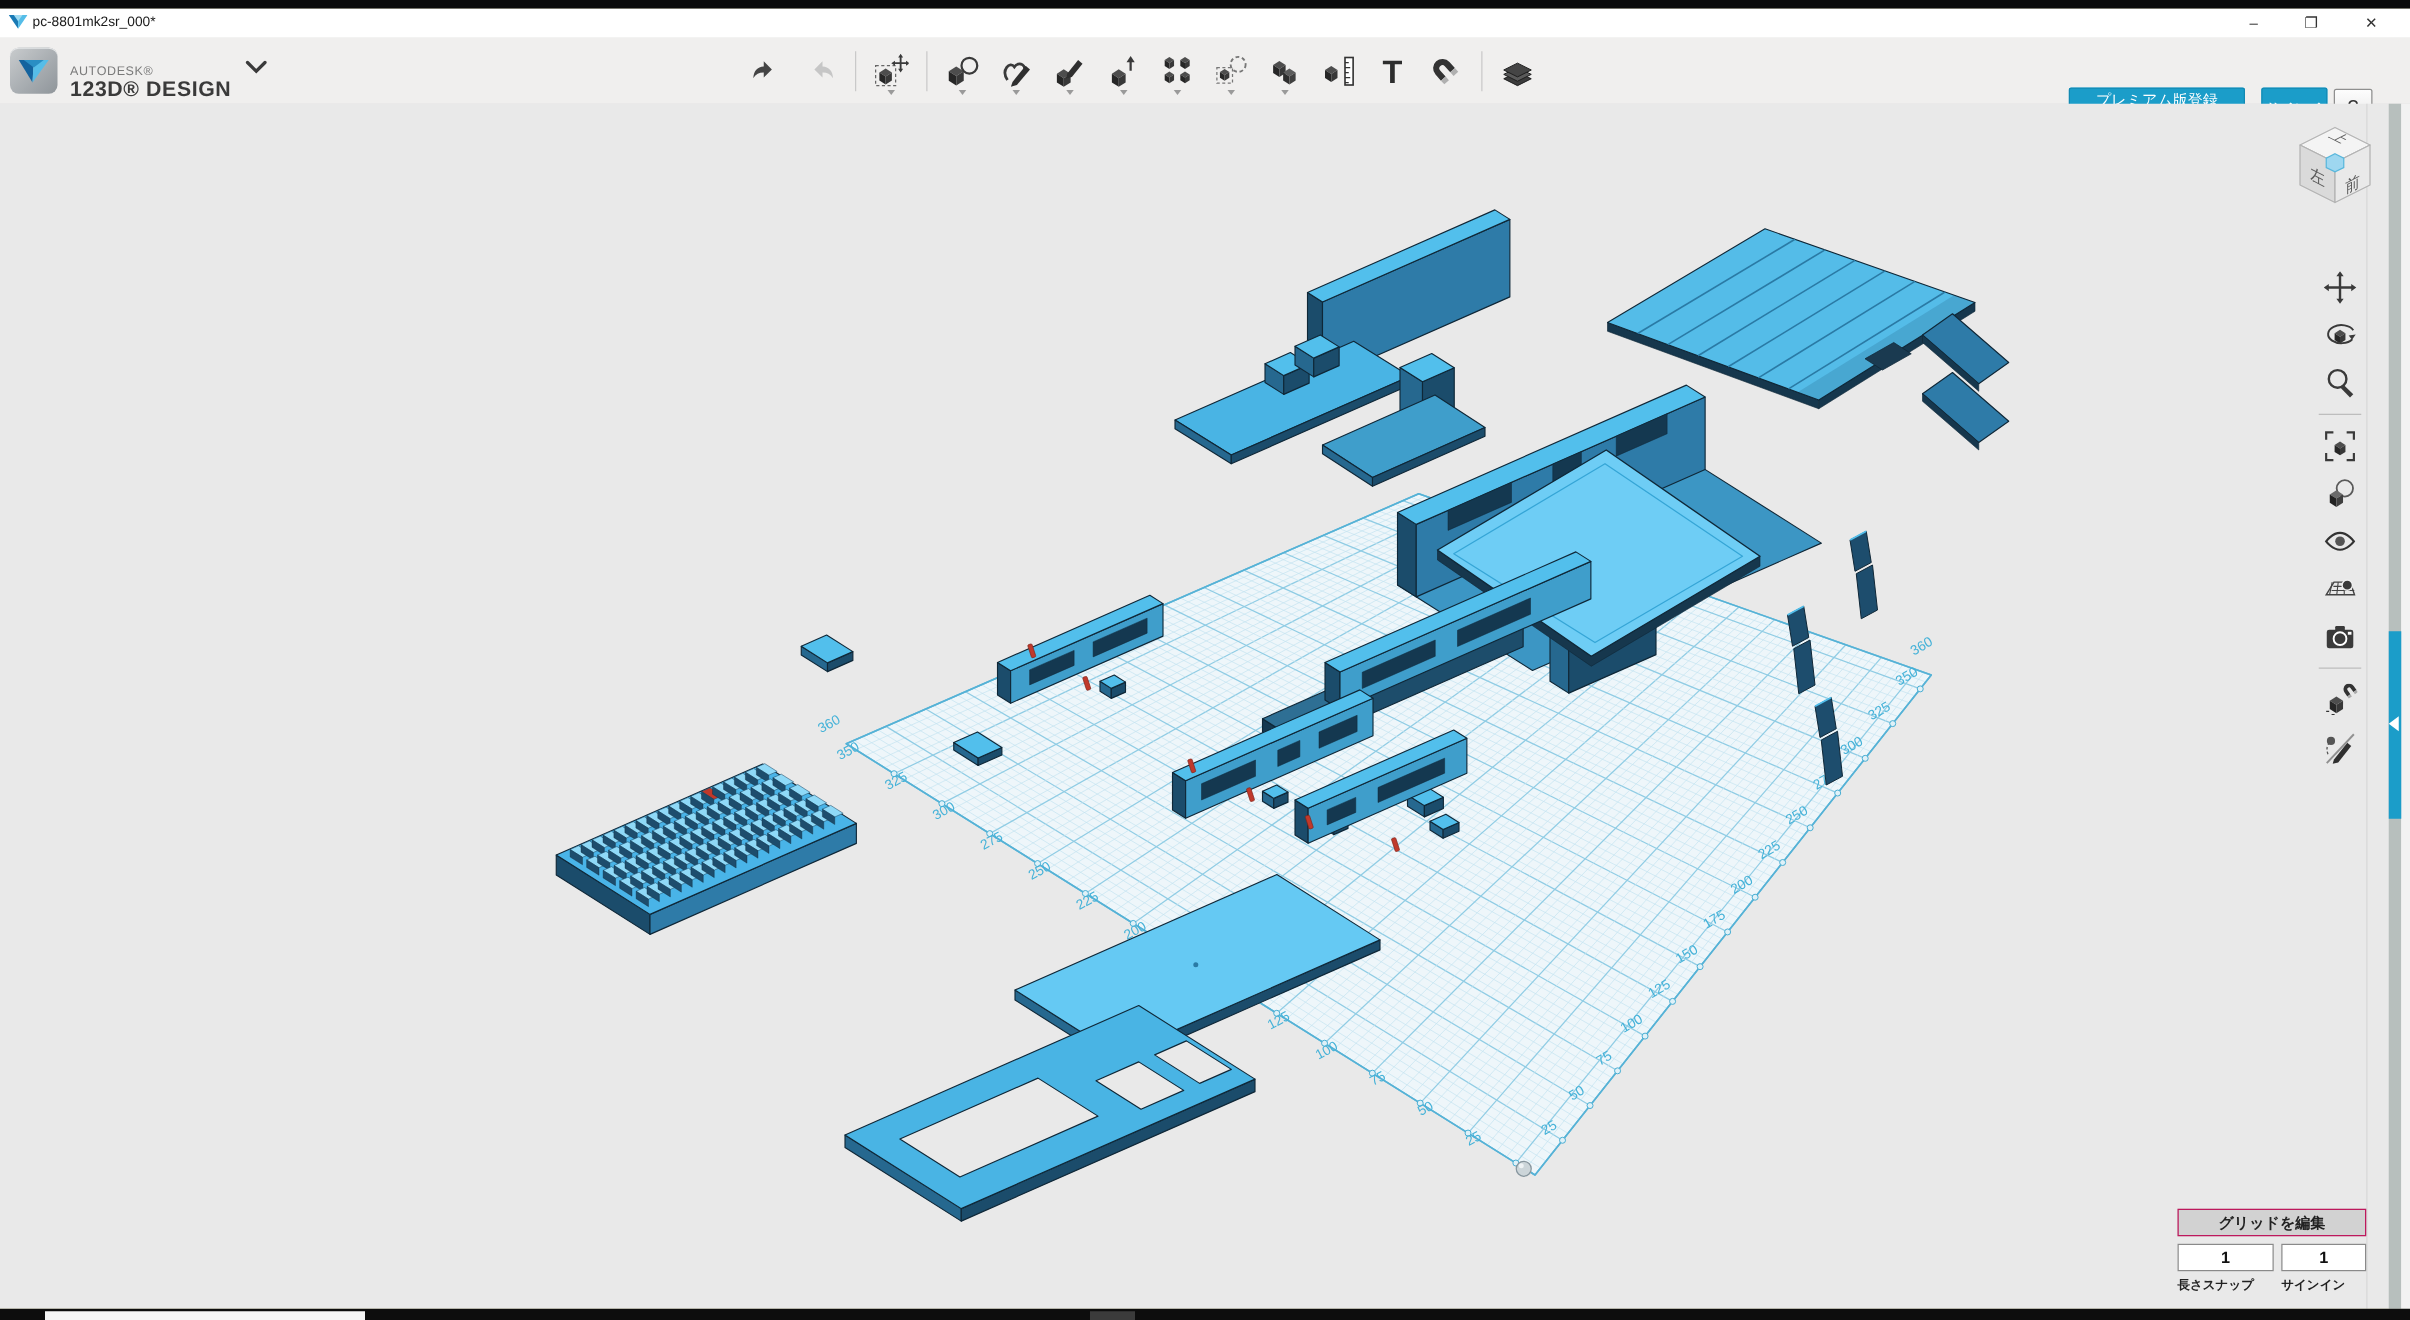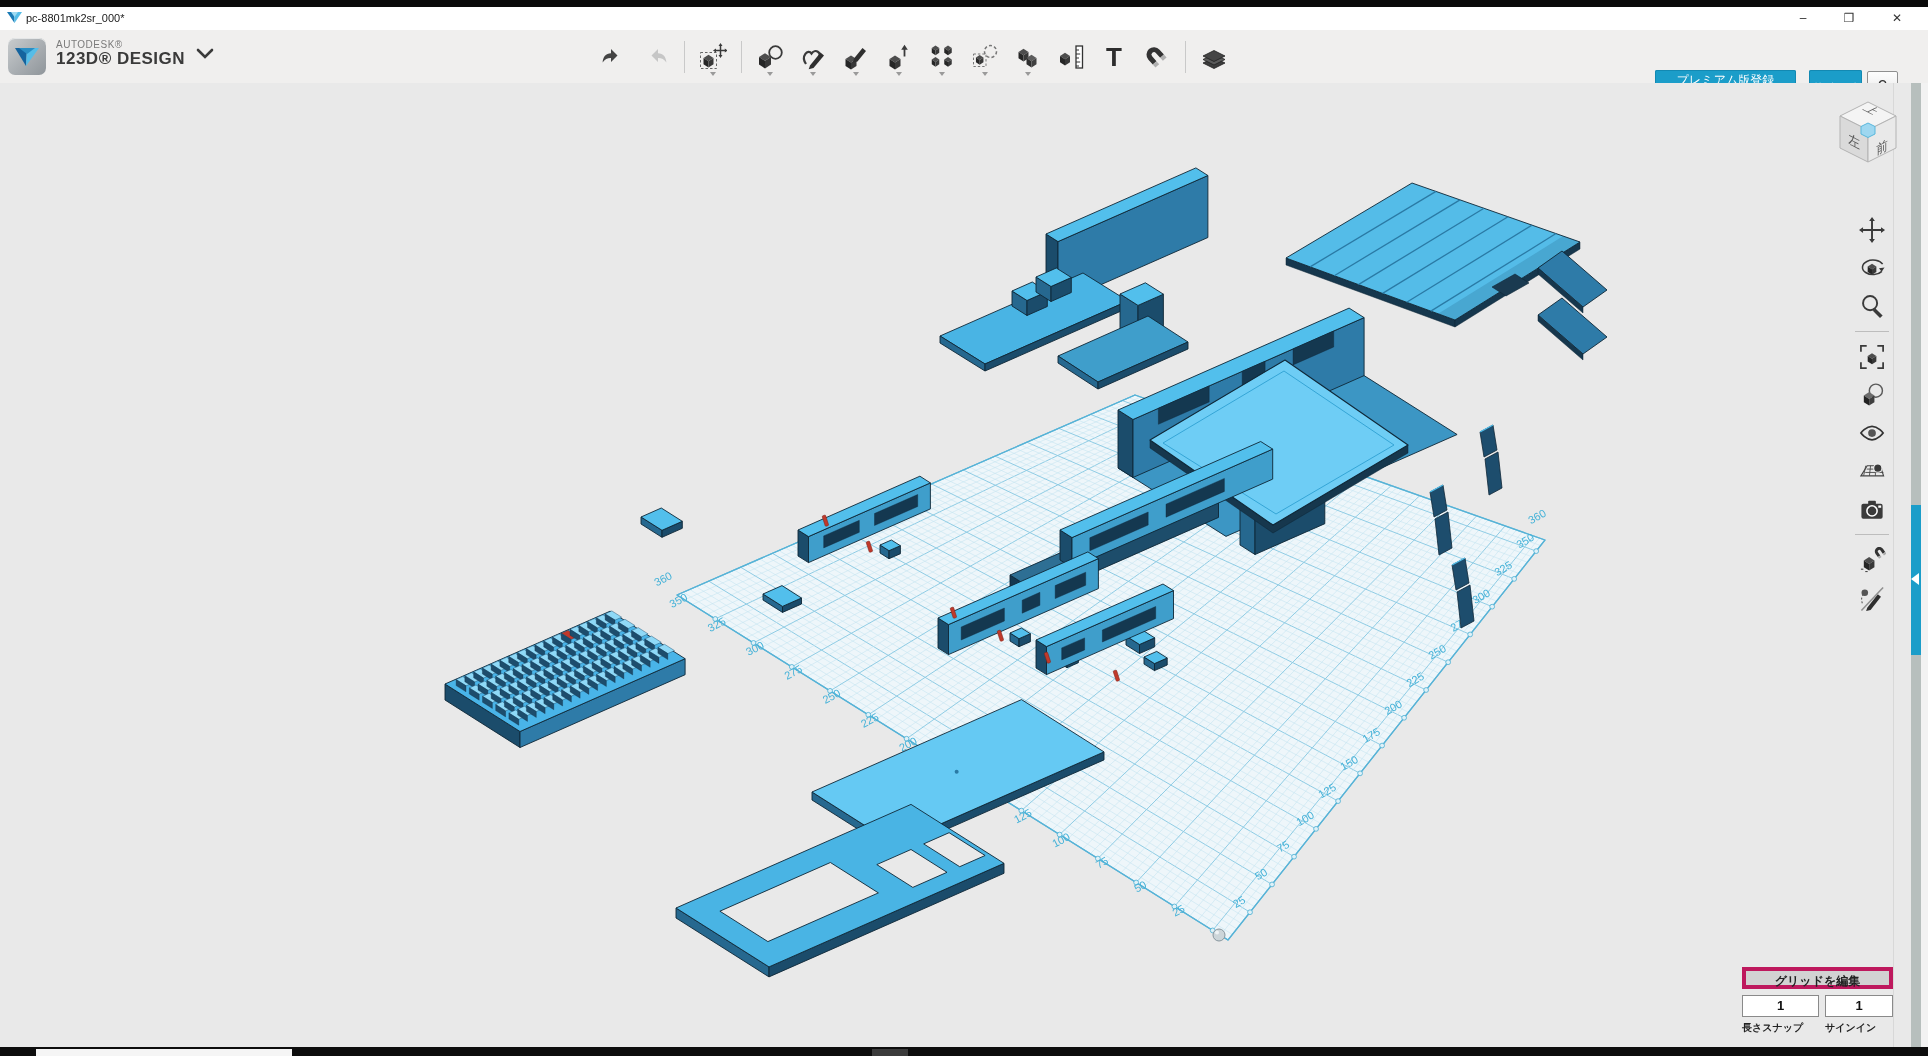--- a/index.html
+++ b/index.html
@@ -9,21 +9,21 @@
   
   #topstrip{left:0;top:0;width:1928px;height:7px;background:#0a0a0a;}
   
   #titlebar{left:0;top:7px;width:1928px;height:23px;background:#ffffff;border-bottom:1px solid #ededed;}
   #titletext{left:26px;top:5px;font-size:11px;color:#1a1a1a;}
   .winbtn{top:2px;width:30px;height:19px;text-align:center;font-size:12px;color:#333;line-height:19px;cursor:default;}
   
   #toolbar{left:0;top:30px;width:1928px;height:53px;background:#f0efee;border-bottom:1px solid #d5d5d5;}
   #logoicon{left:8px;top:8px;width:38px;height:37px;border-radius:7px;
             background:linear-gradient(135deg,#c9ccce 0%,#a8adb1 55%,#8f959a 100%);box-shadow:inset 0 1px 0 #e4e6e7;}
-  #brand{left:56px;top:9px;line-height:1.1;}
+  #brand{left:56px;top:22px;line-height:1.1;}
   #brand .l1{font-size:10px;color:#7a7a7a;letter-spacing:.5px;}
   #brand .l2{font-size:17px;font-weight:bold;color:#3a3a3a;letter-spacing:.5px;}
   #brandchev{left:196px;top:18px;}
   #tbrow{left:598px;top:4px;height:46px;display:flex;align-items:center;gap:13px;}
   .tbico{width:30px;height:34px;position:relative;display:flex;align-items:center;justify-content:center;}
   .tbico svg{width:28px;height:28px;}
   .tbsep{width:1px;height:32px;background:#c9c9c9;}
   .ddmark{position:absolute;bottom:-2px;left:50%;transform:translateX(-50%);width:0;height:0;
           border-left:3.5px solid transparent;border-right:3.5px solid transparent;border-top:4px solid #9a9a9a;}
   .bluebtn{background:#1b9dc9;color:#fff;border-radius:2px;text-align:center;cursor:pointer;
@@ -44,21 +44,21 @@
   #bluetab{left:1911px;top:505px;width:10px;height:150px;background:#1b9dc9;}
   #bluetab .tri{position:absolute;left:0px;top:68px;width:0;height:0;
         border-top:6px solid transparent;border-bottom:6px solid transparent;border-right:8px solid #ffffff;}
   #viewcube{left:1826px;top:90px;width:84px;height:84px;}
   #navcol{left:1850px;top:215px;width:44px;display:flex;flex-direction:column;align-items:center;gap:8px;}
   .navico{width:30px;height:30px;display:flex;align-items:center;justify-content:center;}
   .navico svg{width:27px;height:27px;}
   .navsep{width:34px;height:1px;background:#bdbdbd;margin:2px 0;}
   
   #gridpanel{left:1742px;top:967px;width:151px;}
-  #gridedit{width:151px;height:22px;background:#d2d2d2;border:4px solid #be185d;box-sizing:border-box;
+  #gridedit{width:151px;height:22px;background:#d2d2d2;border:1px solid #be185d;box-sizing:border-box;
             font-size:12px;font-weight:bold;color:#222;text-align:center;line-height:20px;}
   .snapin{position:absolute;top:28px;height:22px;background:#fff;border:1px solid #8a8a8a;box-sizing:border-box;
           font-size:13px;font-weight:bold;color:#111;text-align:center;line-height:20px;}
   #snaplen{left:0;width:77px;} #snapang{left:83px;width:68px;}
   .snaplabel{position:absolute;top:54px;font-size:10px;font-weight:bold;color:#222;width:77px;text-align:left;}
   #lbl-ang{left:83px;width:68px;}
   
   #bottombar{left:0;top:1047px;width:1928px;height:9px;background:#0d0d0d;}
   #bb-white{left:36px;top:2px;width:256px;height:7px;background:#f5f5f5;}
   #bb-gray{left:872px;top:2px;width:36px;height:7px;background:#3b3b3b;}

